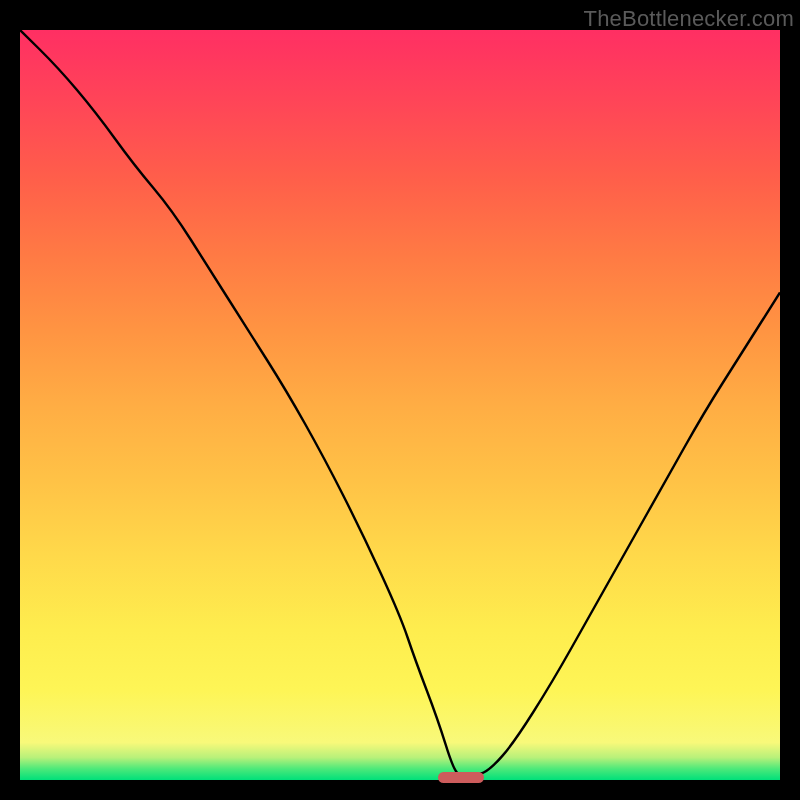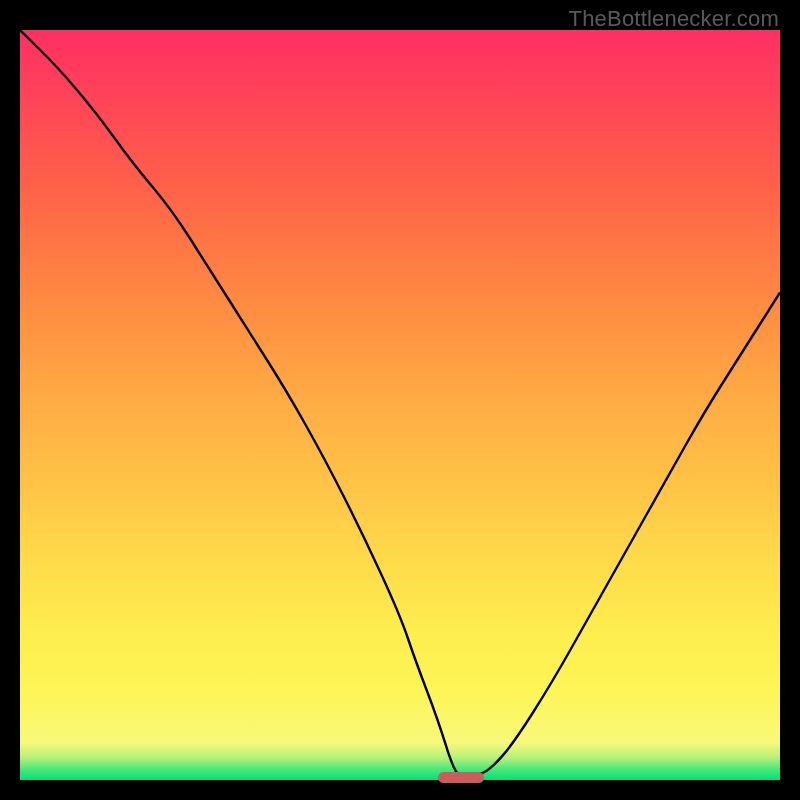--- a/index.html
+++ b/index.html
@@ -13,21 +13,21 @@
   }
   .frame {
     position: relative;
     width: 800px;
     height: 800px;
     background: #000;
   }
   .watermark {
     position: absolute;
     top: 6px;
-    right: 21px;
+    right: 6px;
     color: #5a5a5a;
     font-size: 22px;
     font-weight: 500;
     letter-spacing: 0.2px;
     z-index: 10;
   }
   .plot {
     position: absolute;
     left: 20px;
     top: 30px;

